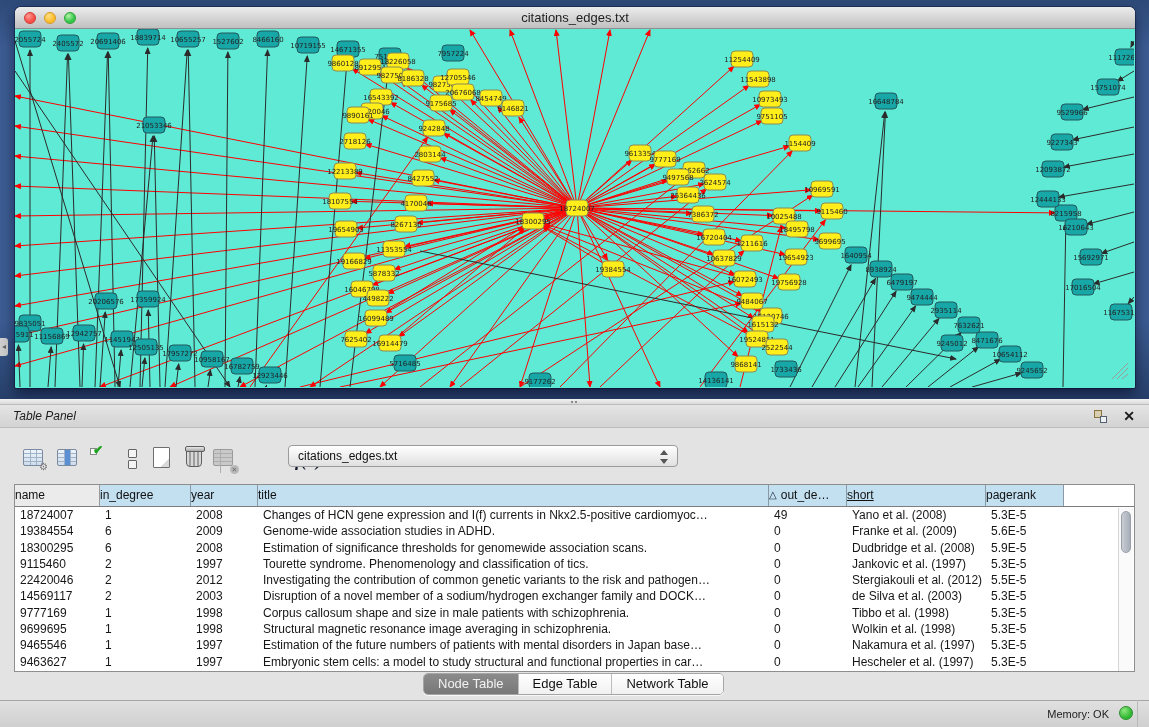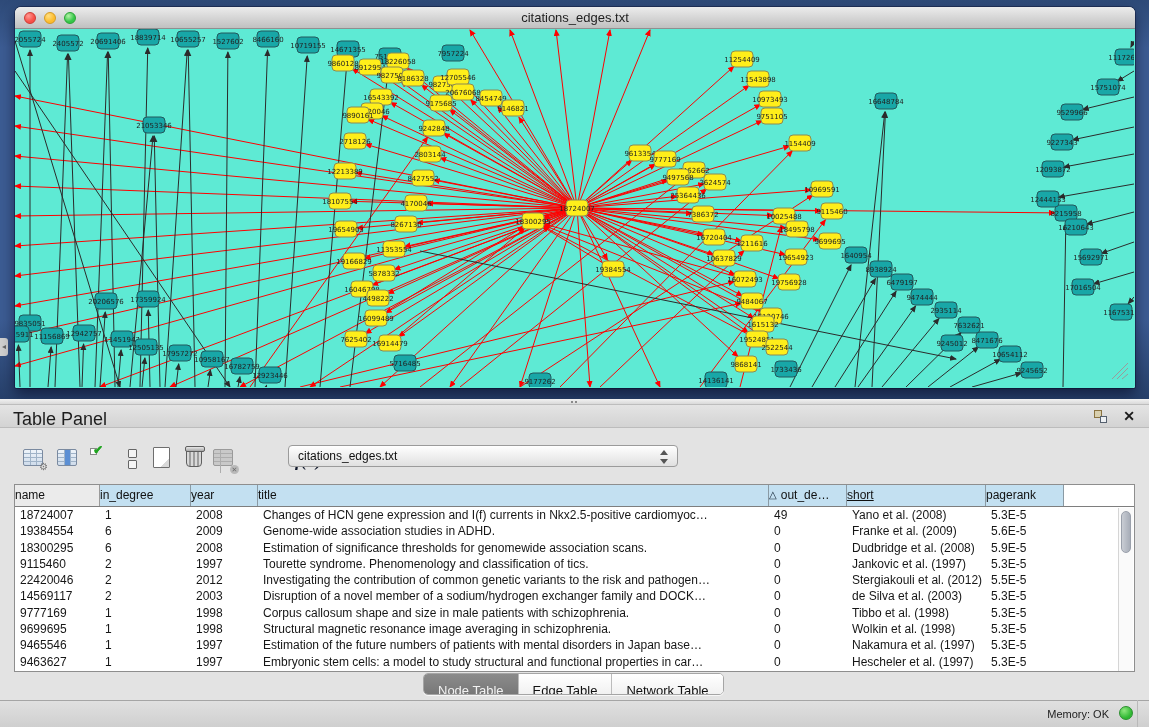--- a/index.html
+++ b/index.html
@@ -26,21 +26,21 @@
 
   
   .divider { position:absolute; left:0; top:399px; width:1149px; height:6px;
     background:linear-gradient(180deg,#f2f2f2,#d9d9d9); border-bottom:1px solid #bdbdbd; }
   .grip { position:absolute; left:570px; top:1px; width:9px; height:4px;
     background:radial-gradient(circle,#8a8a8a 1px,transparent 1.4px); background-size:4px 4px; }
 
   
   .tp-header { position:absolute; left:0; top:405px; width:1149px; height:23px;
     background:linear-gradient(180deg,#e4e4e4,#d3d3d3); border-bottom:1px solid #bcbcbc; }
-  .tp-title { position:absolute; left:13px; top:4px; font-size:18px; color:#1d1d1d; }
+  .tp-title { position:absolute; left:13px; top:4px; font-size:12px; color:#1d1d1d;font-style:italic; }
   .float-ic { position:absolute; right:42px; top:5px; width:13px; height:13px; }
   .float-ic .sq1 { position:absolute; left:0; top:0; width:8px; height:8px; border:1px solid #8a7340; background:#d8cfae; }
   .float-ic .sq2 { position:absolute; right:0; bottom:0; width:7px; height:7px; border:1px solid #55606e; background:#eef1f4; }
   .close-ic { position:absolute; right:14px; top:3px; font-size:14px; font-weight:bold; color:#1a1a1a; cursor:default; }
 
   .tp-body { position:absolute; left:0; top:428px; width:1149px; height:272px; background:#e3e3e3; }
 
   
   .toolbar { position:absolute; left:0; top:16px; height:32px; width:100%; }
   .tb-ic { position:absolute; top:2px; width:26px; height:26px; }
@@ -79,21 +79,21 @@
   .gh.empty { background:#fff; border-right:none; }
   .sortglyph { display:inline-block; margin-right:4px; font-size:10px; color:#123; transform:translateY(-1px); }
   .gbody { position:relative; }
   .grow { display:flex; height:16.3px; }
   .gc { flex:0 0 auto; font-size:12px; color:#161616; line-height:16.3px; white-space:nowrap; overflow:hidden; padding-left:5px; }
   .vscroll { position:absolute; right:1px; top:23px; width:15px; height:163px; background:#fafafa; border-left:1px solid #d5d5d5; }
   .vthumb { position:absolute; left:2px; top:3px; width:10px; height:42px; border-radius:6px; background:linear-gradient(90deg,#c9cdd4,#a7adb8); border:1px solid #9aa0ab; }
 
   
   .tabs { position:absolute; left:423px; top:245px; height:22px; display:flex; border:1px solid #a5a5a5; border-radius:5px; overflow:hidden; background:#fdfdfd; box-shadow:0 1px 0 rgba(255,255,255,.7); }
-  .tab { font-size:13px; line-height:20px; padding:7px 14px; color:#111; border-right:1px solid #bcbcbc; background:linear-gradient(180deg,#ffffff,#f1f1f1); }
+  .tab { font-size:13px; line-height:20px; padding:0 14px; color:#111; border-right:1px solid #bcbcbc; background:linear-gradient(180deg,#ffffff,#f1f1f1); }
   .tab:last-child { border-right:none; }
   .tab.active { background:linear-gradient(180deg,#8b8b8b,#787878); color:#f2f2f2; }
 
   
   .statusbar { position:absolute; left:0; top:700px; width:1149px; height:27px;
     background:linear-gradient(180deg,#e0e0e0,#cfcfcf); border-top:1px solid #a5a5a5;padding-left:44px; }
   .mem { position:absolute; right:40px; top:7px; font-size:11px; color:#222; }
   .memdot { position:absolute; right:16px; top:5px; width:14px; height:14px; border-radius:50%;
     background:radial-gradient(circle at 35% 30%,#8fe77f,#2fb832 65%); border:1px solid #2a8f2d; }
   .sline2 { position:absolute; right:11px; top:700px; height:27px; width:1px; background:#b9b9b9; }

